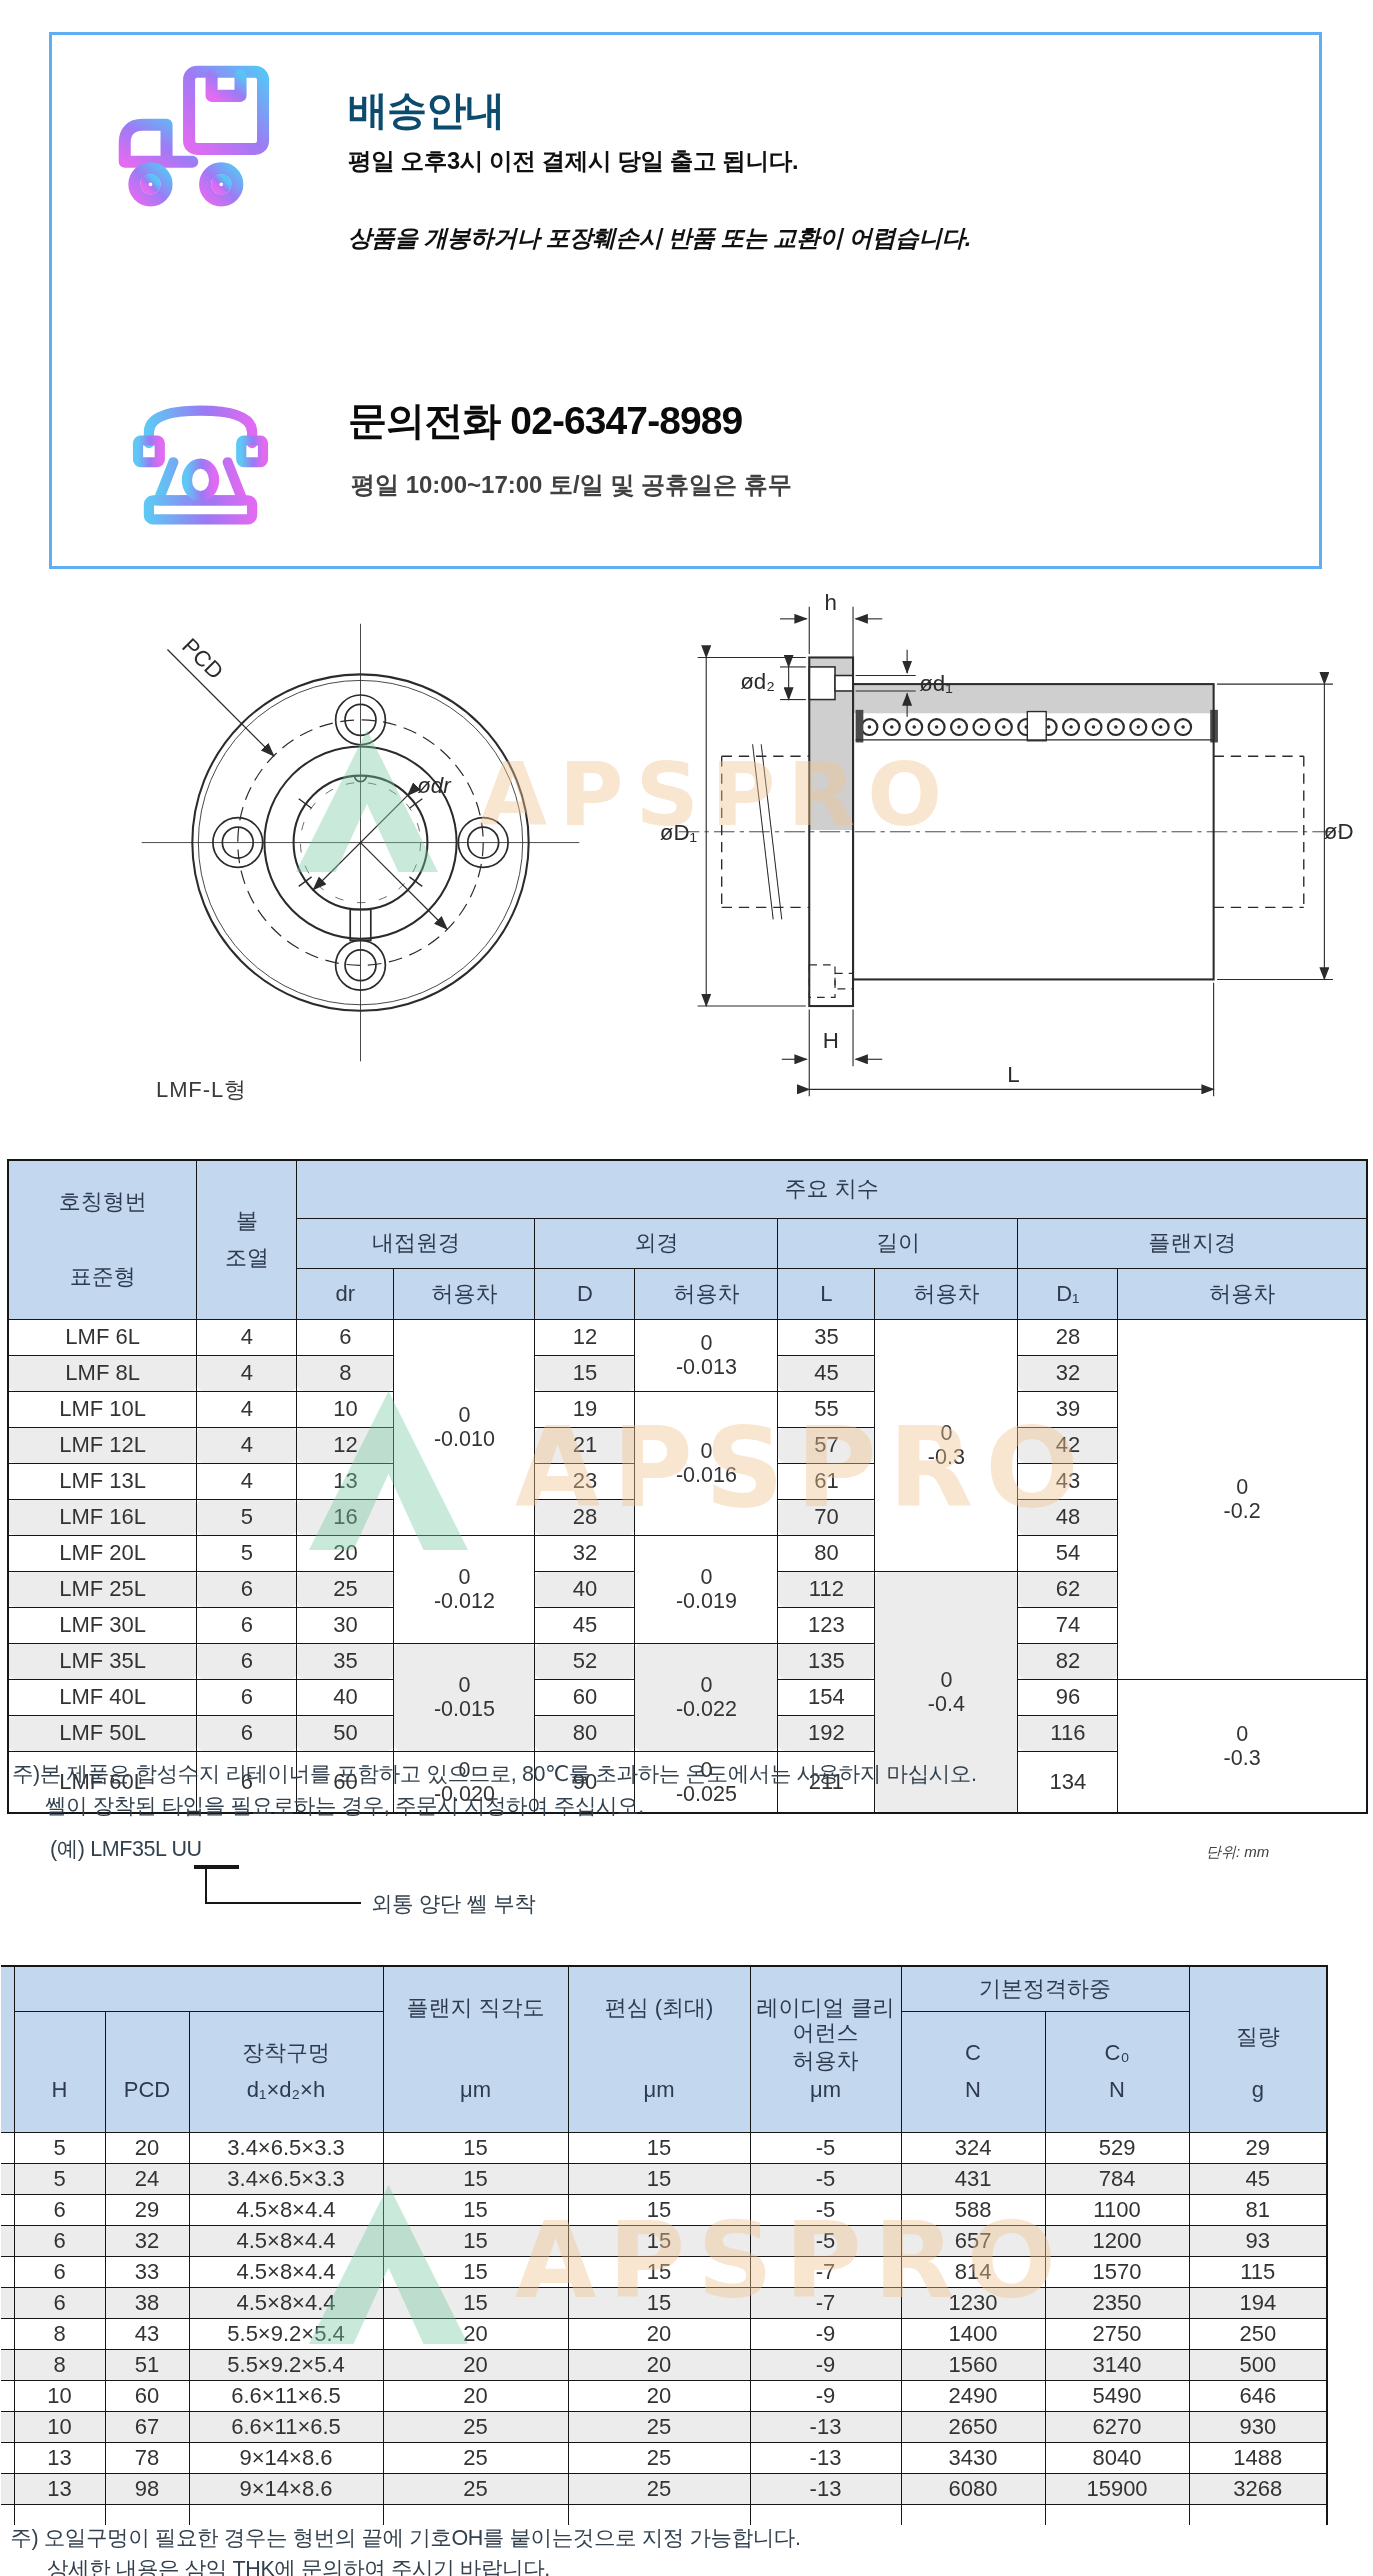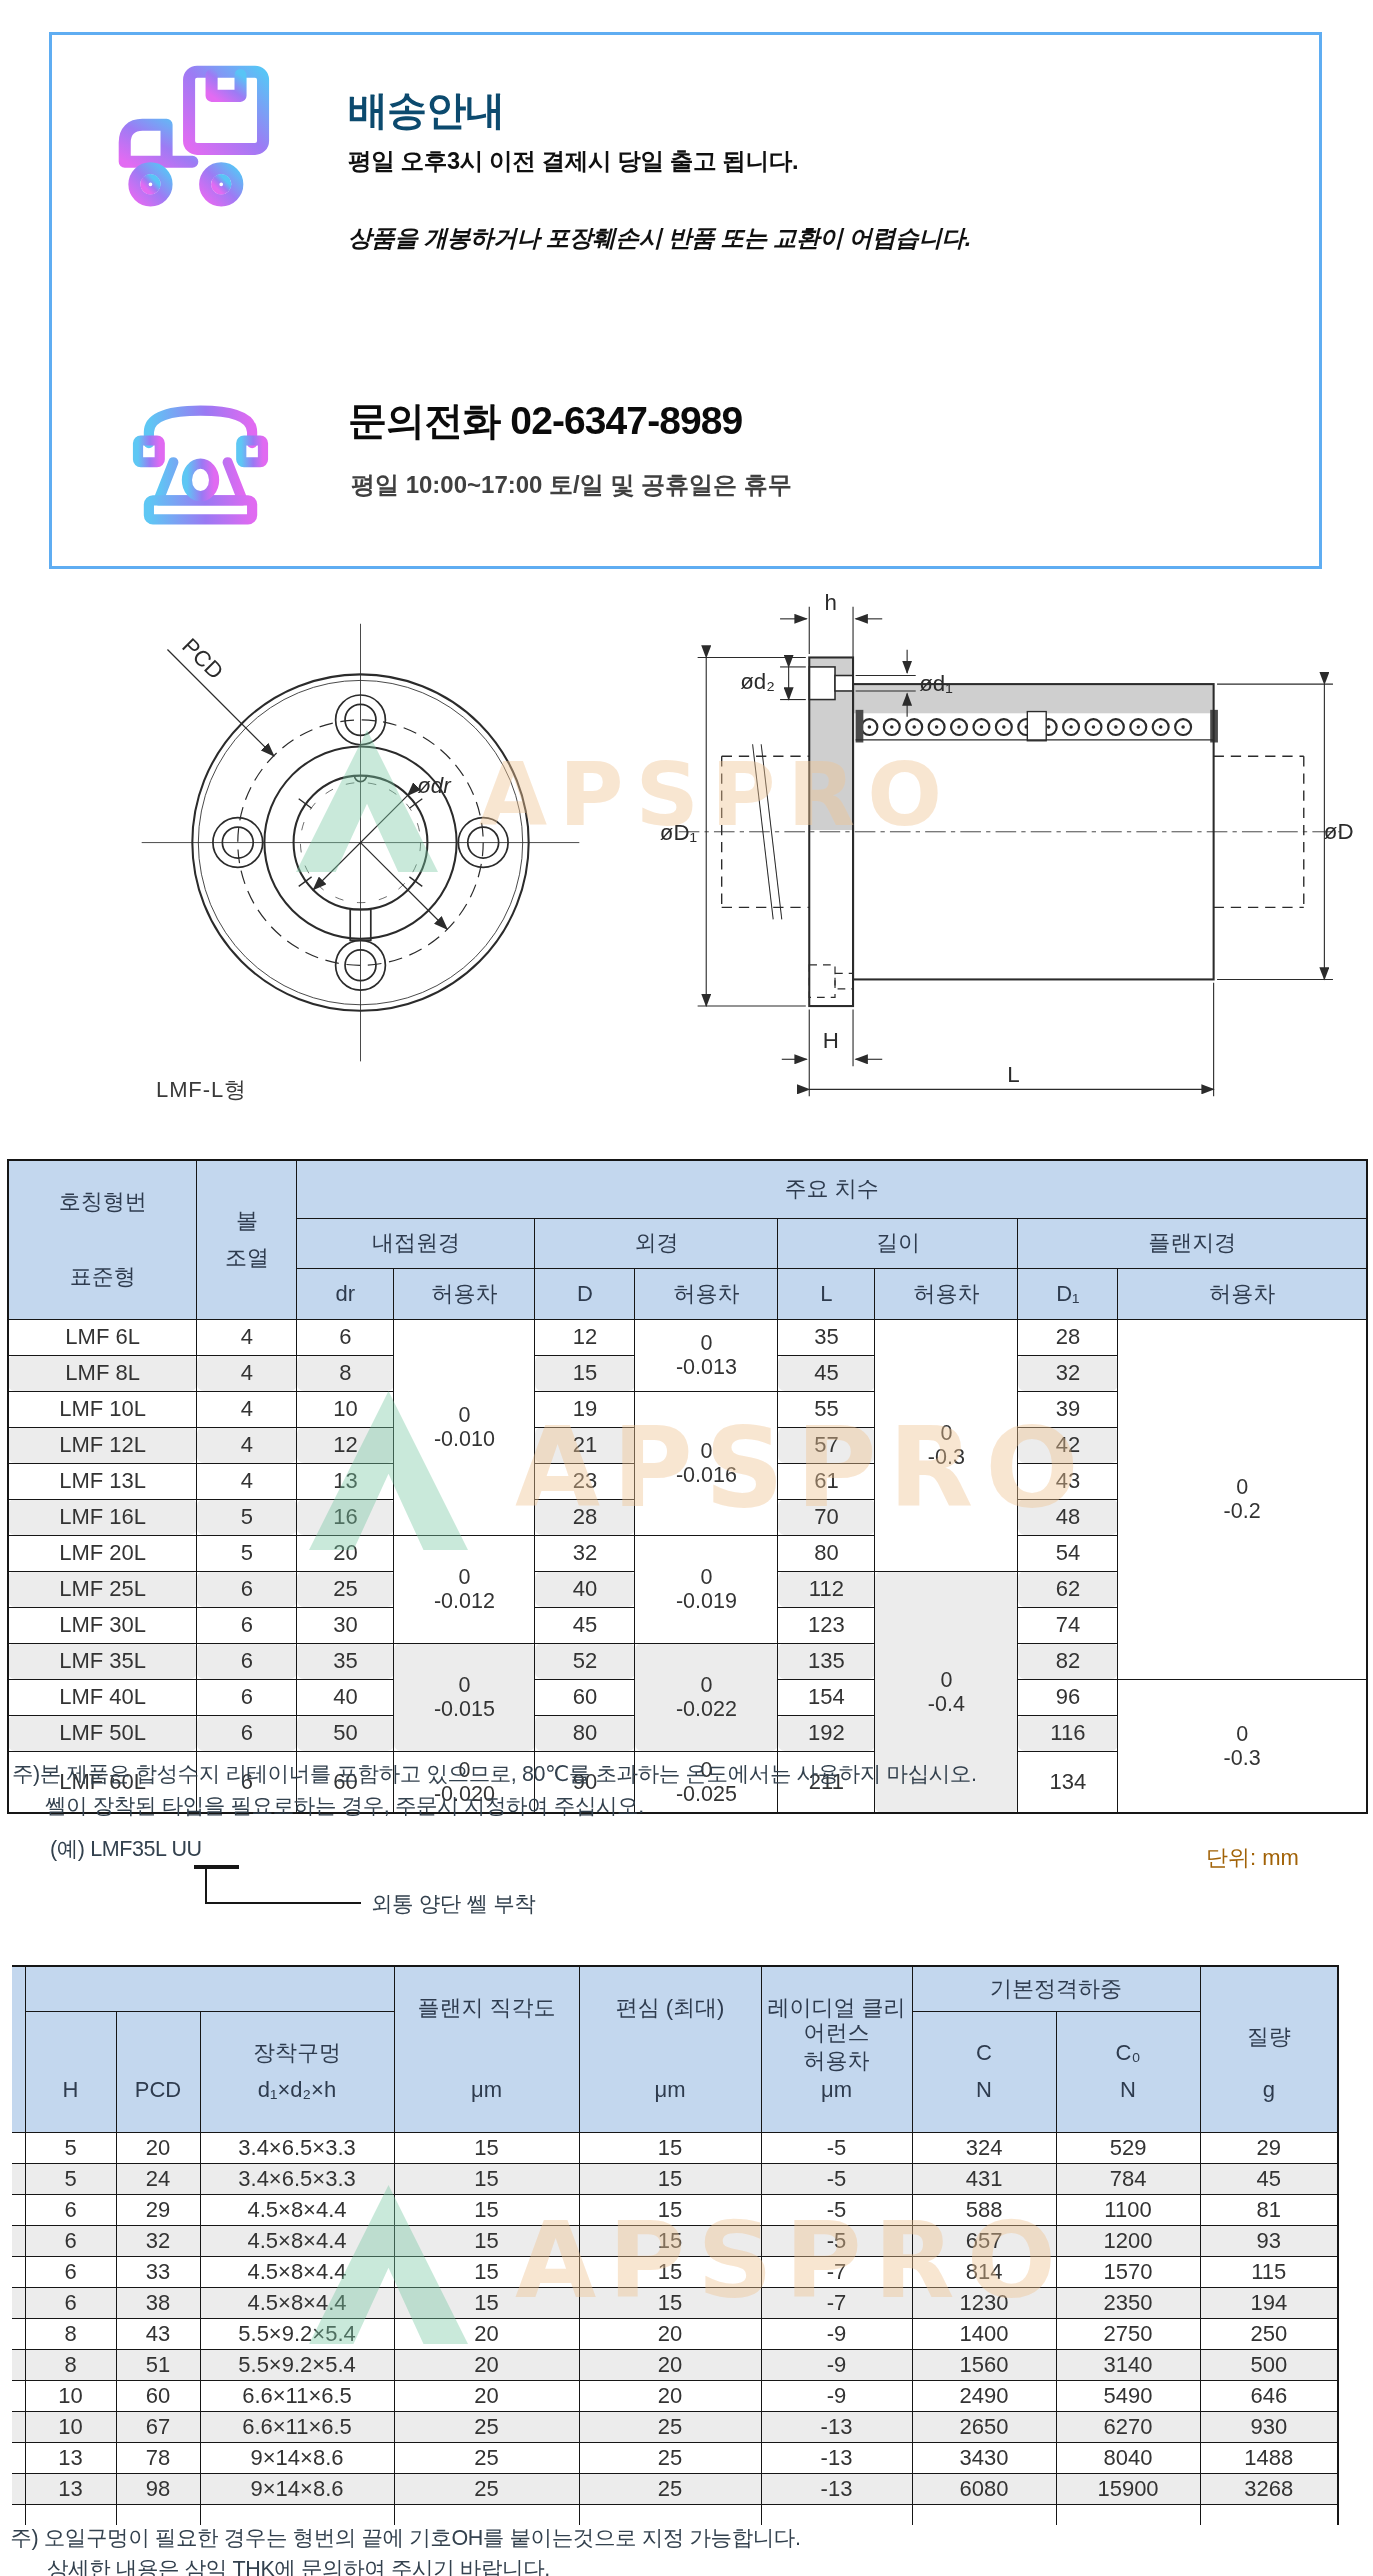--- a/index.html
+++ b/index.html
@@ -30,33 +30,33 @@
   .t1{left:6.9px;top:1142px;width:1360px;border:2.6px solid #161616;margin-top:17px;}
   .t1 th,.t1 td,.t2 th,.t2 td{border:1.7px solid #161616;text-align:center;vertical-align:middle;
       font-size:22px;font-weight:400;color:#333;padding:0;white-space:pre-line;line-height:1.12;}
   .t1 thead th,.t2 thead th{background:#c3d7ee;font-weight:400;color:#2e3b4e;}
   .t1 tbody tr{height:36px;}
   .t1 tbody tr.tall{height:62px;}
   .t1 tr.alt td{background:#ececec;border-radius:7px;}
   .t1 td.tol{background:#fff;font-size:21.5px;}
   .t2 tr.alt td{background:#ececec;}
 
-  .t2wrap{left:12px;top:1965px;width:1327px;height:560px;overflow:hidden;}
+  .t2wrap{left:1px;top:1965px;width:1327px;height:560px;overflow:hidden;}
   .t2{left:-26px;top:0;width:1352px;border:2.6px solid #161616;}
   .t2 tbody tr{height:31px;}
   .t2 tbody tr.tall{height:60px;}
 
   .stack{display:flex;flex-direction:column;justify-content:space-between;align-items:center;padding:4.3px 0;}
   .stack.mid{justify-content:center;gap:12px;}
   .h118{height:100px;} .h127{height:107px;}
 
   
   .note{color:#33414e;font-size:21.5px;letter-spacing:-0.4px;}
   .callout-line{position:absolute;background:#161616;}
-  .unit{color:#a16207;font-size:22px;}
+  .unit{color:#404040;font-size:15px;font-style:italic;}
 </style>
 </head>
 <body>
 
 <div id="page">
 
   <div class="abs infobox">
 
     <svg class="abs" style="left:47px;top:26px;" width="193" height="163" viewBox="0 0 120 100">
       <defs>

